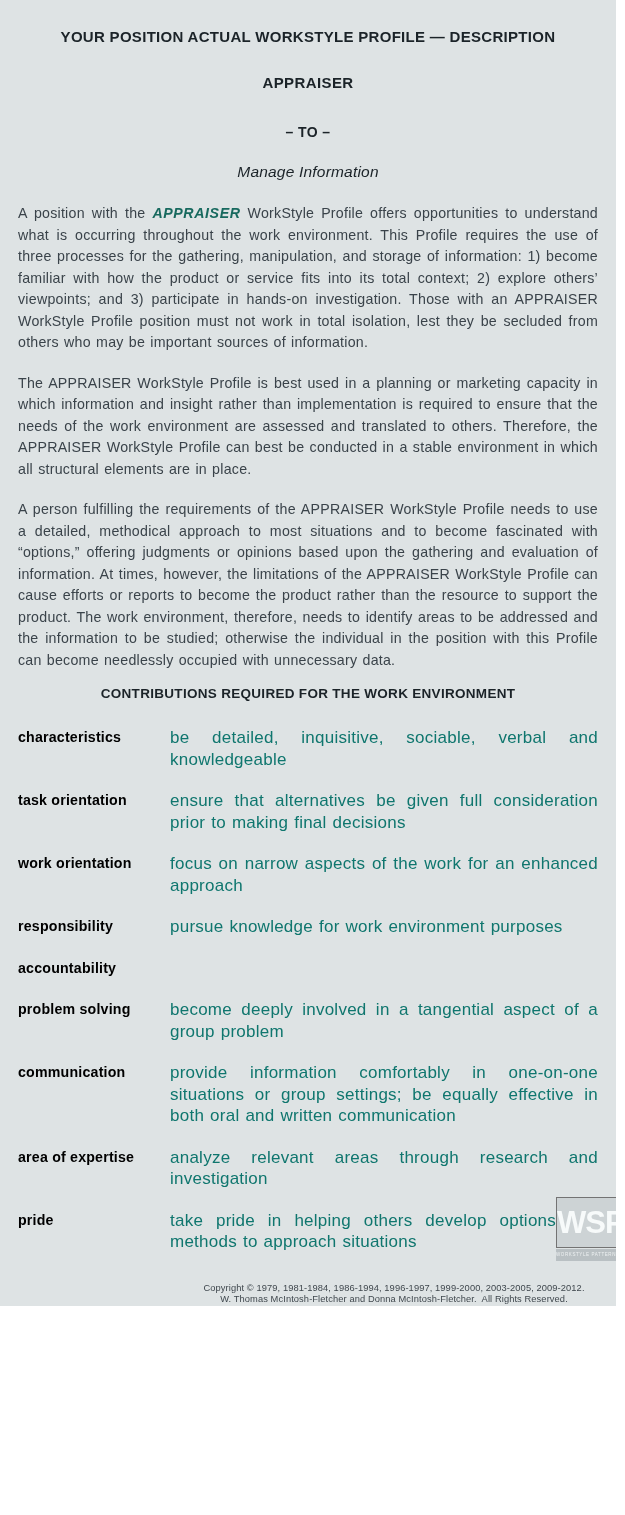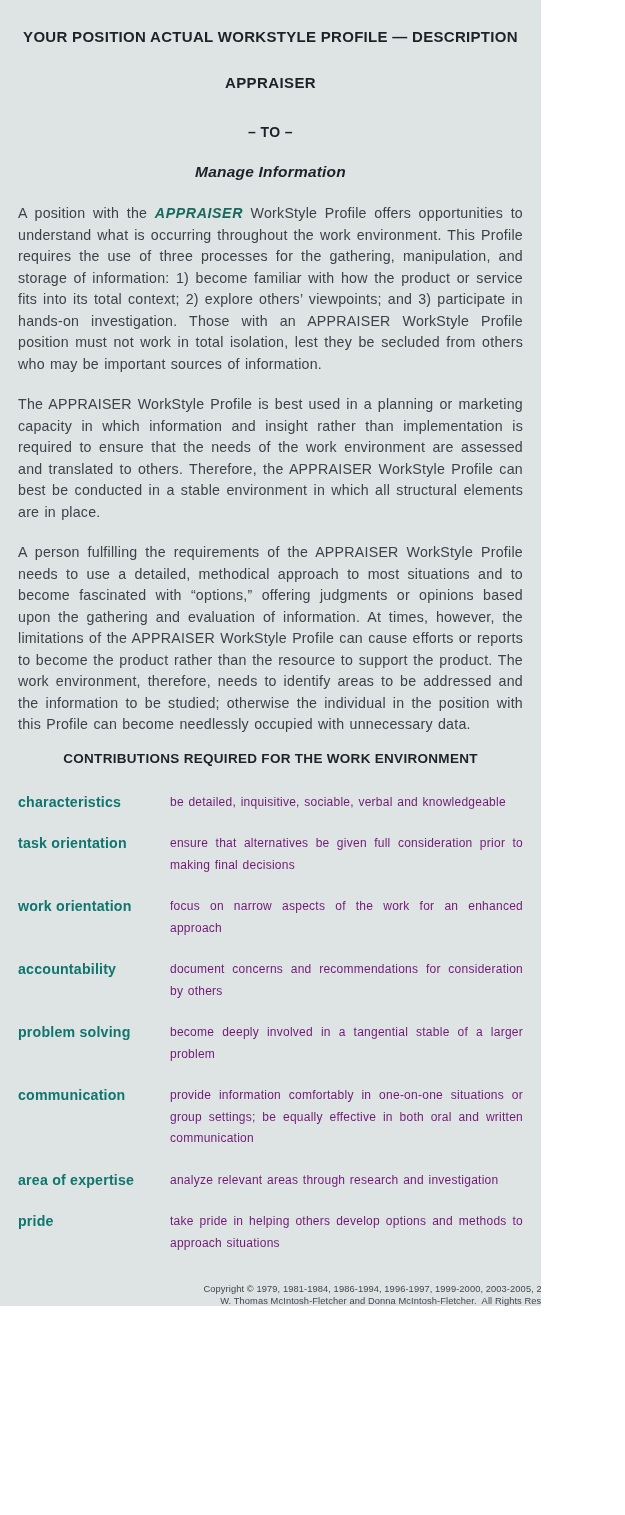--- a/index.html
+++ b/index.html
@@ -4,40 +4,40 @@
 <style>
   * { margin:0; padding:0; box-sizing:border-box; }
   html,body { background:#ffffff; }
   body {
     width:625px; height:1515px;
     font-family:"Liberation Sans", sans-serif;
     position:relative;
   }
   .document {
     position:relative;
-    width:541px; height:1306px;
+    width:616px; height:1306px;
     background:#dee3e4;
     padding:27px 18px 0 18px;
     color:#3a434a;
     overflow:hidden;
   }
   .h-title {
     font-size:15px; font-weight:bold; text-align:center;
     color:#1b2328; letter-spacing:0.3px; line-height:19px;
   }
   .h-profile {
     font-size:15px; font-weight:bold; text-align:center;
     color:#1b2328; letter-spacing:0.4px; line-height:19px; margin-top:27px;
   }
   .h-connector {
     font-size:14px; font-weight:bold; text-align:center;
     color:#1b2328; letter-spacing:0.4px; line-height:18px; margin-top:31px;
   }
   .h-subtitle {
-    font-size:15.5px; font-weight:bold; font-style:italic; text-align:center;
+    font-size:15.5px; font-weight:normal; font-style:italic; text-align:center;
     color:#1b2328; letter-spacing:0.2px; line-height:19px; margin-top:21px;
   }
   .body-para {
     font-size:14.2px; line-height:21.5px;
     text-align:justify;
     letter-spacing:0.25px; word-spacing:1px;
     margin-top:19px;
   }
   .body-para.first { margin-top:22px; }
   .accent {
@@ -47,26 +47,26 @@
   .h-contrib {
     font-size:13.5px; font-weight:bold; text-align:center;
     color:#1b2328; letter-spacing:0.3px; line-height:17px; margin-top:14px;
   }
   .contrib-table { margin-top:25px; }
   .contrib-row {
     display:grid; grid-template-columns:152px 1fr;
     margin-bottom:20px;
   }
   .contrib-label {
-    font-weight:bold; font-size:14.2px; color:#0f766e;
+    font-weight:bold; font-size:14.2px; color:#000000;
     line-height:21.5px; letter-spacing:0.2px;
   }
   .contrib-desc {
-    font-size:12px; line-height:21.5px; text-align:justify;
-    letter-spacing:0.25px; word-spacing:1px; color:#701a75;
+    font-size:17px; line-height:21.5px; text-align:justify;
+    letter-spacing:0.25px; word-spacing:1px; color:#0f766e;
   }
   .copyright {
     margin-top:30px; margin-left:146px; width:460px;
     text-align:center;
     font-size:9.3px; line-height:11.5px;
     color:#3f474d; letter-spacing:0.1px;
   }
   .logo {
     position:absolute; left:556px; top:1197px; width:61px;
   }
@@ -116,29 +116,32 @@
       <div class="contrib-row">
         <div class="contrib-label">task orientation</div>
         <div class="contrib-desc">ensure that alternatives be given full consideration prior to making final decisions</div>
       </div>
 
       <div class="contrib-row">
         <div class="contrib-label">work orientation</div>
         <div class="contrib-desc">focus on narrow aspects of the work for an enhanced approach</div>
       </div>
 
+      <div class="contrib-row">
+        <div class="contrib-label">responsibility</div>
+        <div class="contrib-desc">pursue knowledge for work environment purposes</div>
+      </div>
 
       <div class="contrib-row">
         <div class="contrib-label">accountability</div>
-        <div class="contrib-desc">document concerns and recommendations for consideration by others</div>
       </div>
 
       <div class="contrib-row">
         <div class="contrib-label">problem solving</div>
-        <div class="contrib-desc">become deeply involved in a tangential stable of a larger problem</div>
+        <div class="contrib-desc">become deeply involved in a tangential aspect of a group problem</div>
       </div>
 
       <div class="contrib-row">
         <div class="contrib-label">communication</div>
         <div class="contrib-desc">provide information comfortably in one-on-one situations or group settings; be equally effective in both oral and written communication</div>
       </div>
 
       <div class="contrib-row">
         <div class="contrib-label">area of expertise</div>
         <div class="contrib-desc">analyze relevant areas through research and investigation</div>

